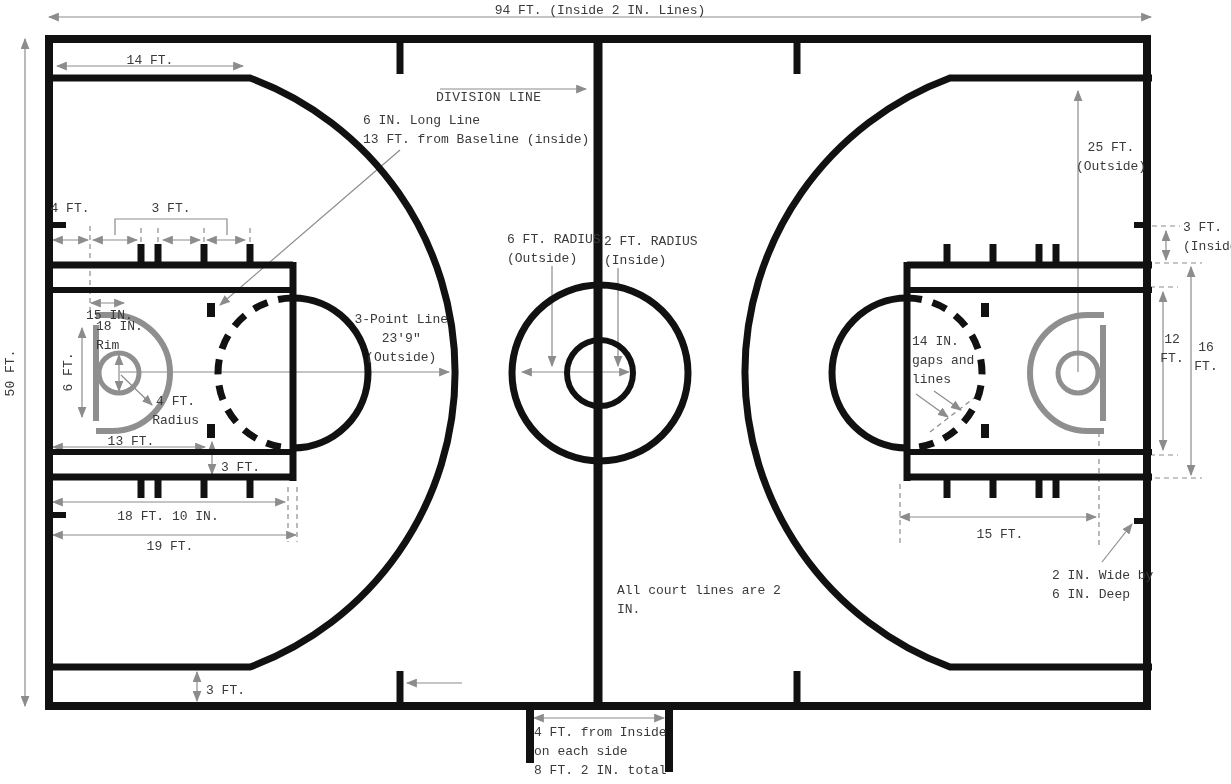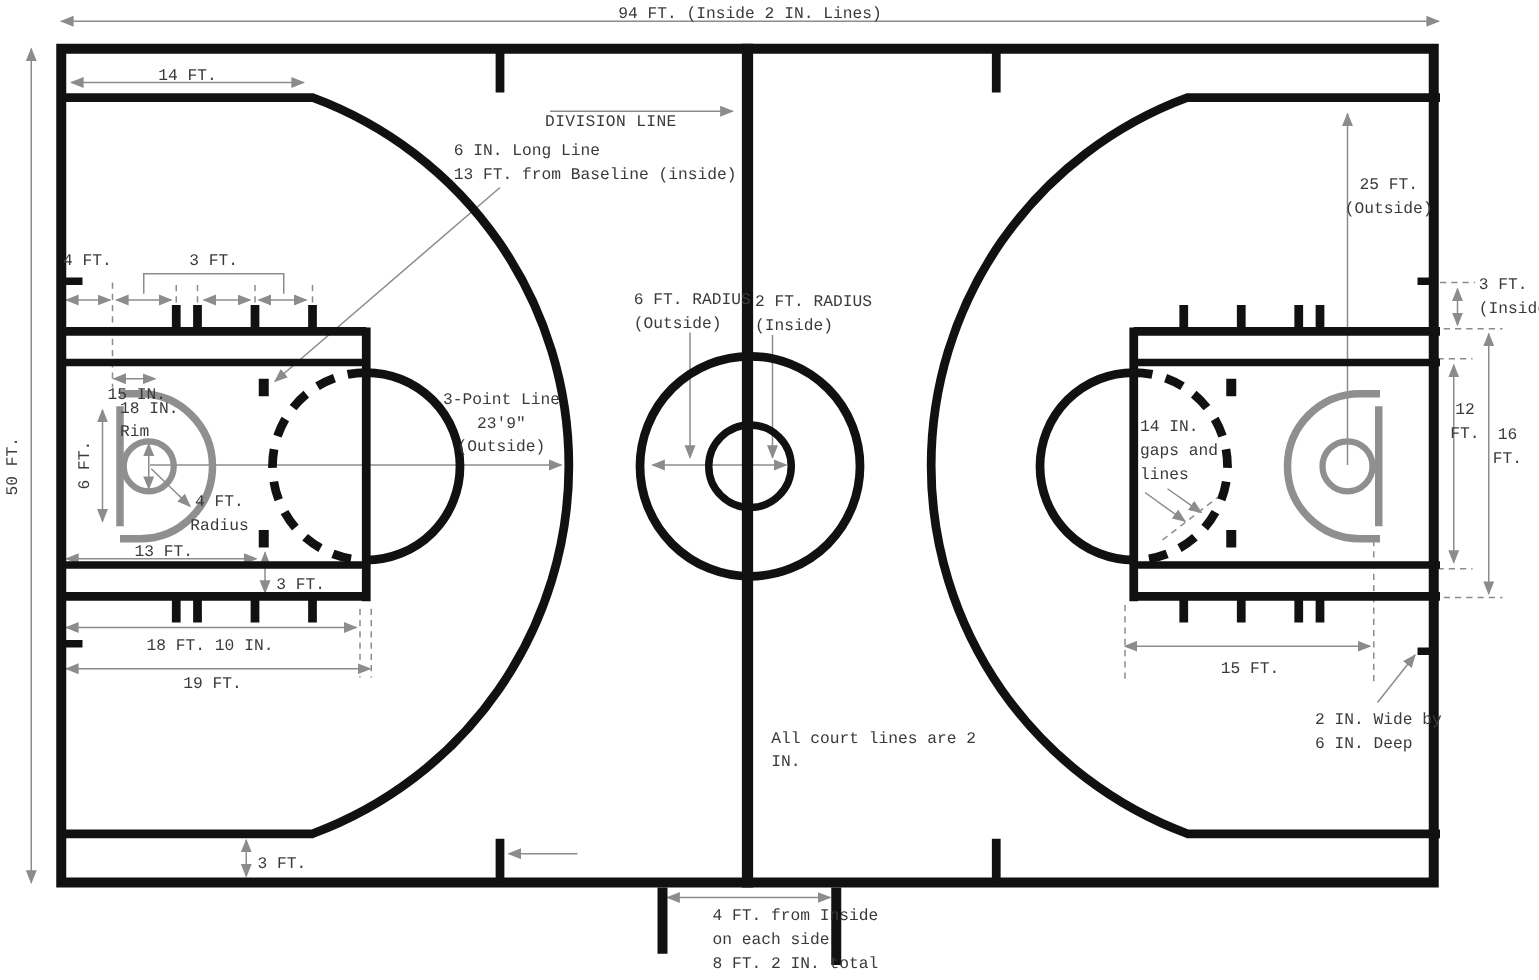--- a/index.html
+++ b/index.html
@@ -192,31 +192,31 @@
 23'9"
 (Outside)</div>
 <div class="lbl" style="left:96px;   top:317px;">18 IN.
 Rim</div>
 <div class="lbl rot" style="left:68px;   top:372px;">6 FT.</div>
 <div class="lbl rx" style="left:199px;  top:392px;">4 FT.
 Radius</div>
 <div class="lbl" style="left:912px;  top:332px;">14 IN.
 gaps and
 lines</div>
-<div class="lbl cx" style="left:1172px; top:318px;">12
+<div class="lbl cx" style="left:1172px; top:330px;">12
 FT.</div>
 <div class="lbl cx" style="left:1206px; top:338px;">16
 FT.</div>
 <div class="lbl cx" style="left:131px;  top:432px;">13 FT.</div>
 <div class="lbl" style="left:221px;  top:458px;">3 FT.</div>
 <div class="lbl cx" style="left:168px;  top:507px;">18 FT. 10 IN.</div>
 <div class="lbl cx" style="left:170px;  top:537px;">19 FT.</div>
 <div class="lbl cx" style="left:1000px; top:525px;">15 FT.</div>
 <div class="lbl" style="left:1052px; top:566px;">2 IN. Wide by
 6 IN. Deep</div>
 <div class="lbl" style="left:617px;  top:581px;">All court lines are 2
 IN.</div>
 <div class="lbl" style="left:206px;  top:681px;">3 FT.</div>
-<div class="lbl" style="left:534px;  top:723px;padding-left:36px;">4 FT. from Inside
+<div class="lbl" style="left:534px;  top:723px;">4 FT. from Inside
 on each side
 8 FT. 2 IN. total</div>
 
 </div>
 
 </body></html>

